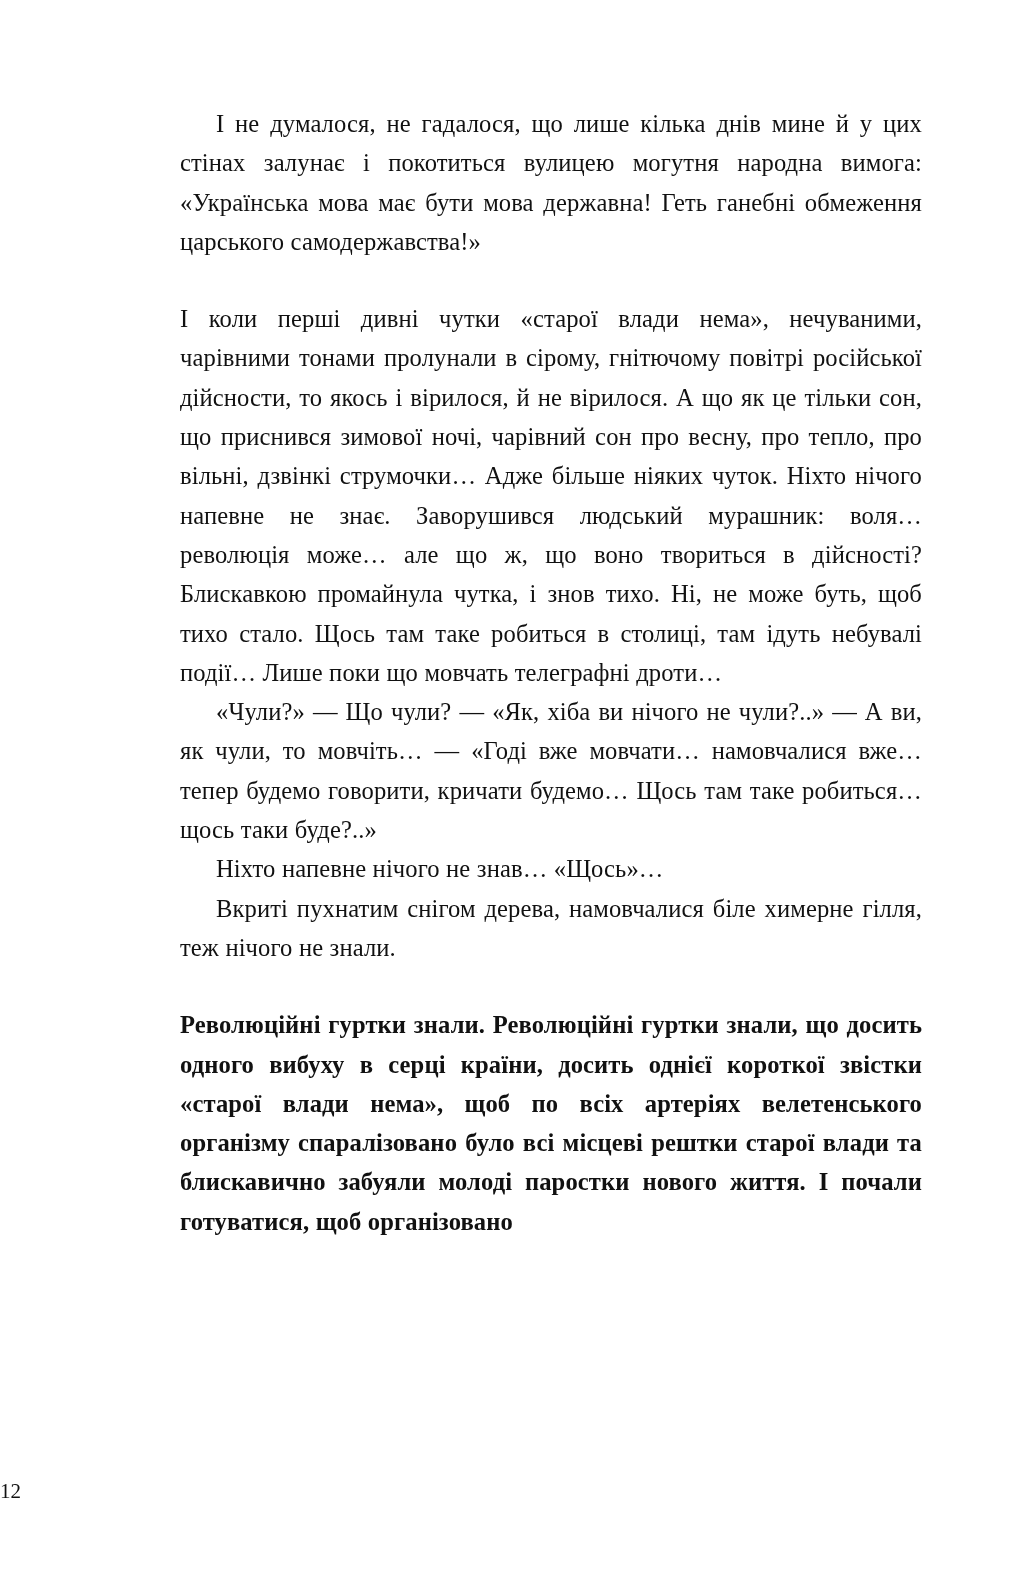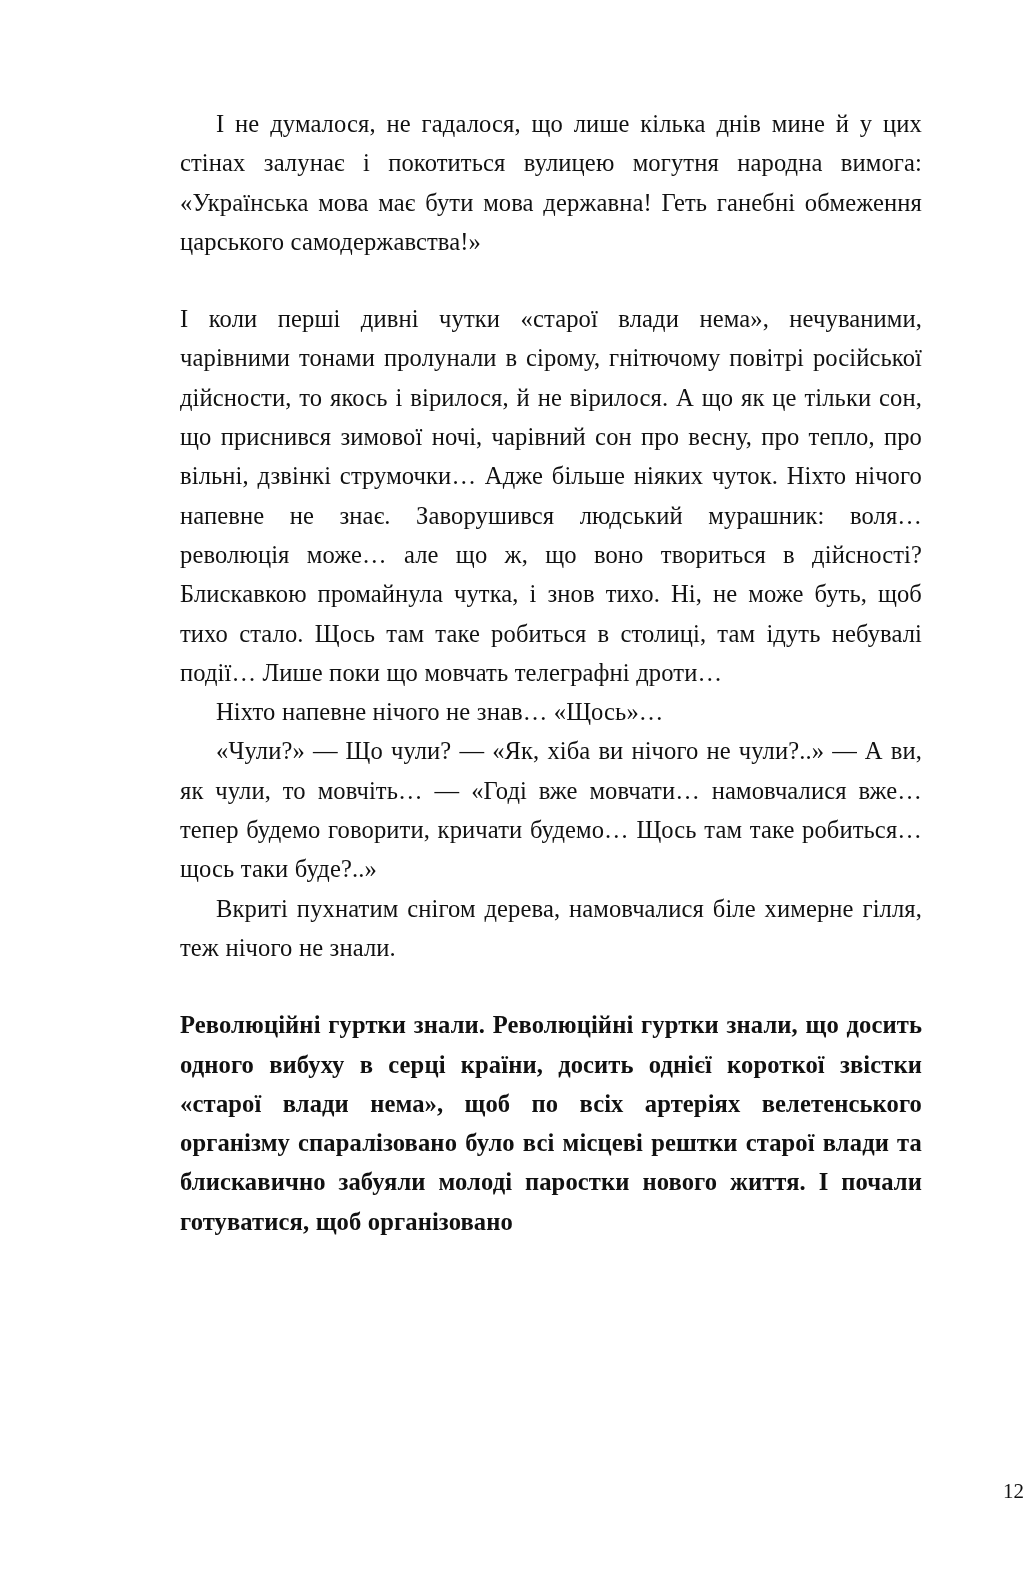--- a/index.html
+++ b/index.html
@@ -56,42 +56,42 @@
   }
   
   p.para.fulljust {
     text-align-last: auto;
   }
   #folio {
     position: absolute;
     left: 0;
     top: 1479px;
     width: 1024px;
-    text-align: right;
+    text-align: left;
     font-size: 21px;
     line-height: 24px;
     color: #111111;
     font-family: "Liberation Serif", "DejaVu Serif", serif;
   }
 </style>
 </head>
 <body>
 
 <div id="page">
 
   <div id="text-column">
 
     <div class="block">
       <p class="para indent fulljust">І не думалося, не гадалося, що лише кілька днів мине й у цих стінах залунає і покотиться вулицею могутня народна вимога: «Українська мова має бути мова державна! Геть ганебні обмеження царського самодержавства!»</p>
     </div>
 
     <div class="block">
       <p class="para noindent fulljust">І коли перші дивні чутки «старої влади нема», нечуваними, чарівними тонами пролунали в сірому, гнітючому повітрі російської дійсности, то якось і вірилося, й не вірилося. А що як це тільки сон, що приснився зимової ночі, чарівний сон про весну, про тепло, про вільні, дзвінкі струмочки… Адже більше ніяких чуток. Ніхто нічого напевне не знає. Заворушився людський мурашник: воля… революція може… але що ж, що воно твориться в дійсності? Блискавкою промайнула чутка, і знов тихо. Ні, не може буть, щоб тихо стало. Щось там таке робиться в столиці, там ідуть небувалі події… Лише поки що мовчать телеграфні дроти…</p>
+      <p class="para indent fulljust">«Чули?» — Що чули? — «Як, хіба ви нічого не чули?..» — А ви, як чули, то мовчіть… — «Годі вже мовчати… намовчалися вже… тепер будемо говорити, кричати будемо… Щось там таке робиться… щось таки буде?..»</p>
       <p class="para indent">Ніхто напевне нічого не знав… «Щось»…</p>
-      <p class="para indent fulljust">«Чули?» — Що чули? — «Як, хіба ви нічого не чули?..» — А ви, як чули, то мовчіть… — «Годі вже мовчати… намовчалися вже… тепер будемо говорити, кричати будемо… Щось там таке робиться… щось таки буде?..»</p>
       <p class="para indent">Вкриті пухнатим снігом дерева, намовчалися біле химерне гілля, теж нічого не знали.</p>
     </div>
 
     <div class="block">
       <p class="para noindent fulljust">Революційні гуртки знали. Революційні гуртки знали, що досить одного вибуху в серці країни, досить однієї короткої звістки «старої влади нема», щоб по всіх артеріях велетенського організму спаралізовано було всі місцеві рештки старої влади та блискавично забуяли молоді паростки нового життя. І почали готуватися, щоб організовано</p>
     </div>
 
   </div>
 
   <div id="folio">12</div>

